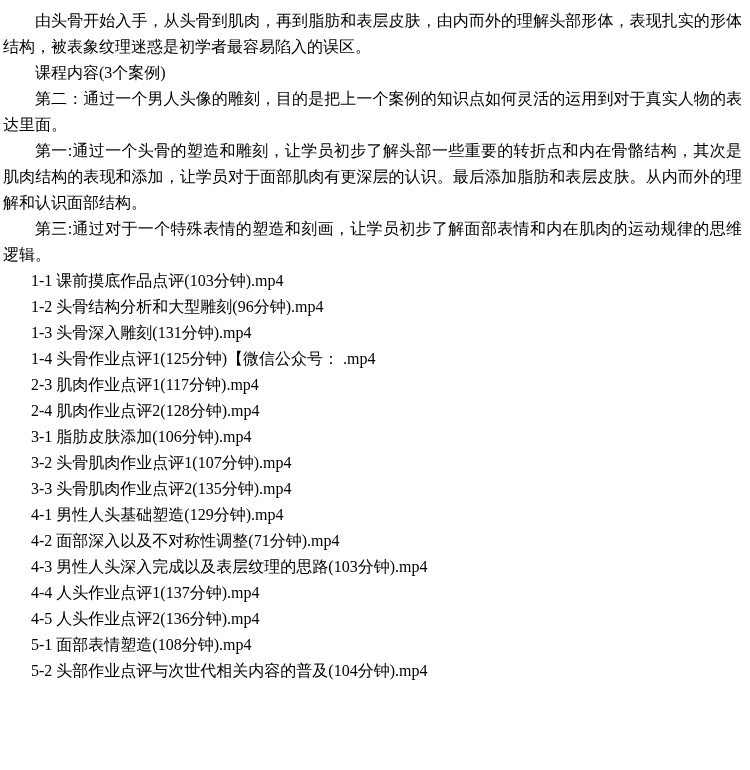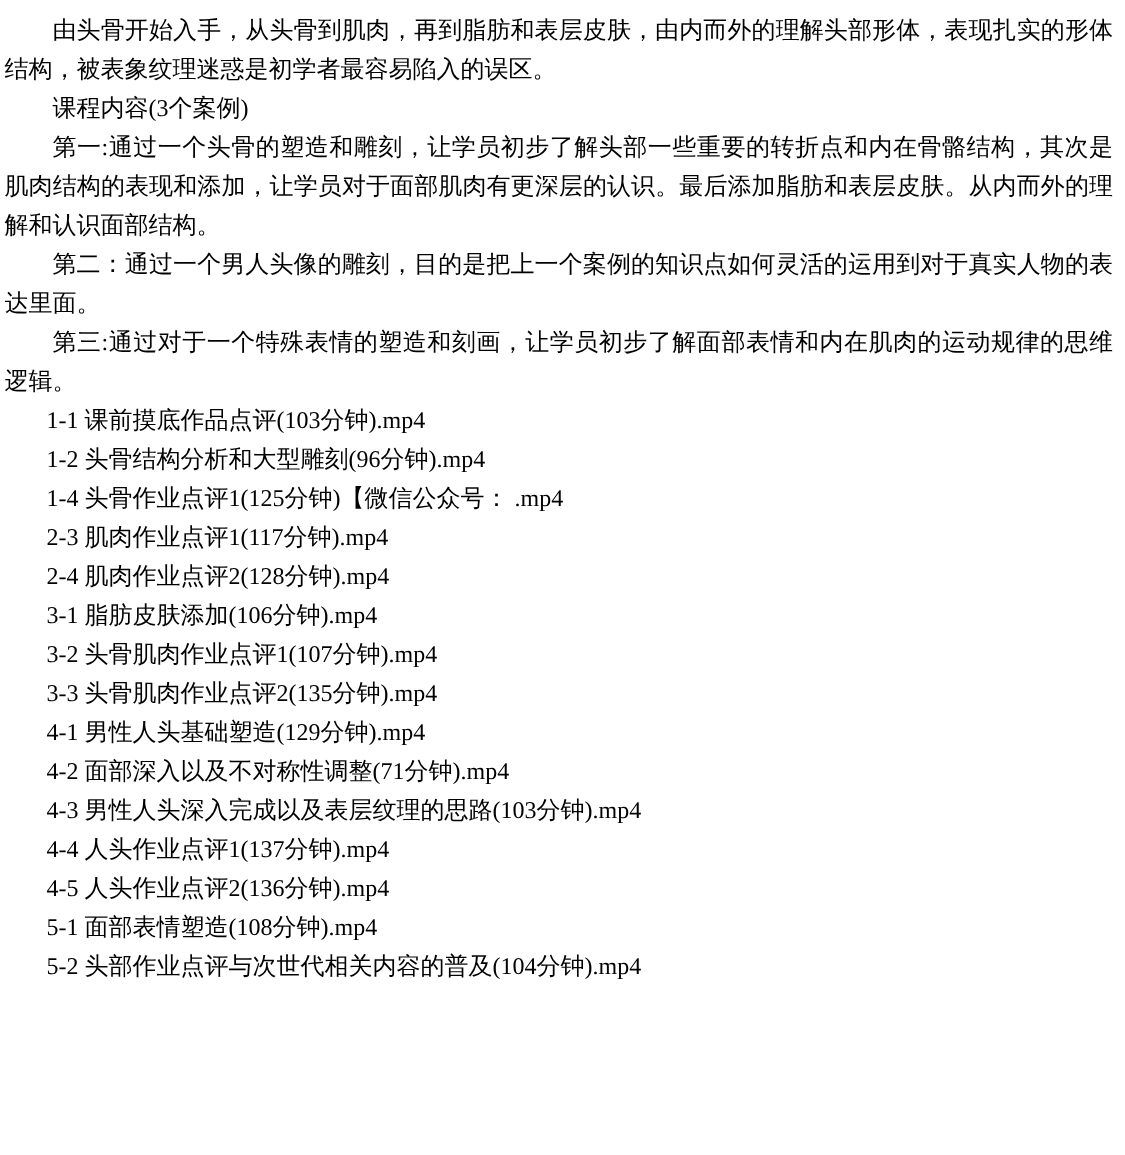--- a/index.html
+++ b/index.html
@@ -38,27 +38,28 @@
     overflow: hidden;
     font-family: Liberation Serif, serif;
   }
 </style>
 </head>
 <body>
 
 <div class="doc">
   <p>由头骨开始入手，从头骨到肌肉，再到脂肪和表层皮肤，由内而外的理解头部形体，表现扎实的形体结构，被表象纹理迷惑是初学者最容易陷入的误区。</p>
   <p>课程内容(3个案例)</p>
+  <p>第二：通过一个男人头像的雕刻，目的是把上一个案例的知识点如何灵活的运用到对于真实人物的表达里面。</p>
   <p>第一:通过一个头骨的塑造和雕刻，让学员初步了解头部一些重要的转折点和内在骨骼结构，其次是肌肉结构的表现和添加，让学员对于面部肌肉有更深层的认识。最后添加脂肪和表层皮肤。从内而外的理解和认识面部结构。</p>
-  <p>第二：通过一个男人头像的雕刻，目的是把上一个案例的知识点如何灵活的运用到对于真实人物的表达里面。</p>
   <p>第三:通过对于一个特殊表情的塑造和刻画，让学员初步了解面部表情和内在肌肉的运动规律的思维逻辑。</p>
 
   <div class="file-list">
     <div class="file-item">1-1 课前摸底作品点评(103分钟).mp4</div>
     <div class="file-item">1-2 头骨结构分析和大型雕刻(96分钟).mp4</div>
+    <div class="file-item">1-3 头骨深入雕刻(131分钟).mp4</div>
     <div class="file-item">1-4 头骨作业点评1(125分钟)【微信公众号： .mp4</div>
     <div class="file-item">2-3 肌肉作业点评1(117分钟).mp4</div>
     <div class="file-item">2-4 肌肉作业点评2(128分钟).mp4</div>
     <div class="file-item">3-1 脂肪皮肤添加(106分钟).mp4</div>
     <div class="file-item">3-2 头骨肌肉作业点评1(107分钟).mp4</div>
     <div class="file-item">3-3 头骨肌肉作业点评2(135分钟).mp4</div>
     <div class="file-item">4-1 男性人头基础塑造(129分钟).mp4</div>
     <div class="file-item">4-2 面部深入以及不对称性调整(71分钟).mp4</div>
     <div class="file-item">4-3 男性人头深入完成以及表层纹理的思路(103分钟).mp4</div>
     <div class="file-item">4-4 人头作业点评1(137分钟).mp4</div>

